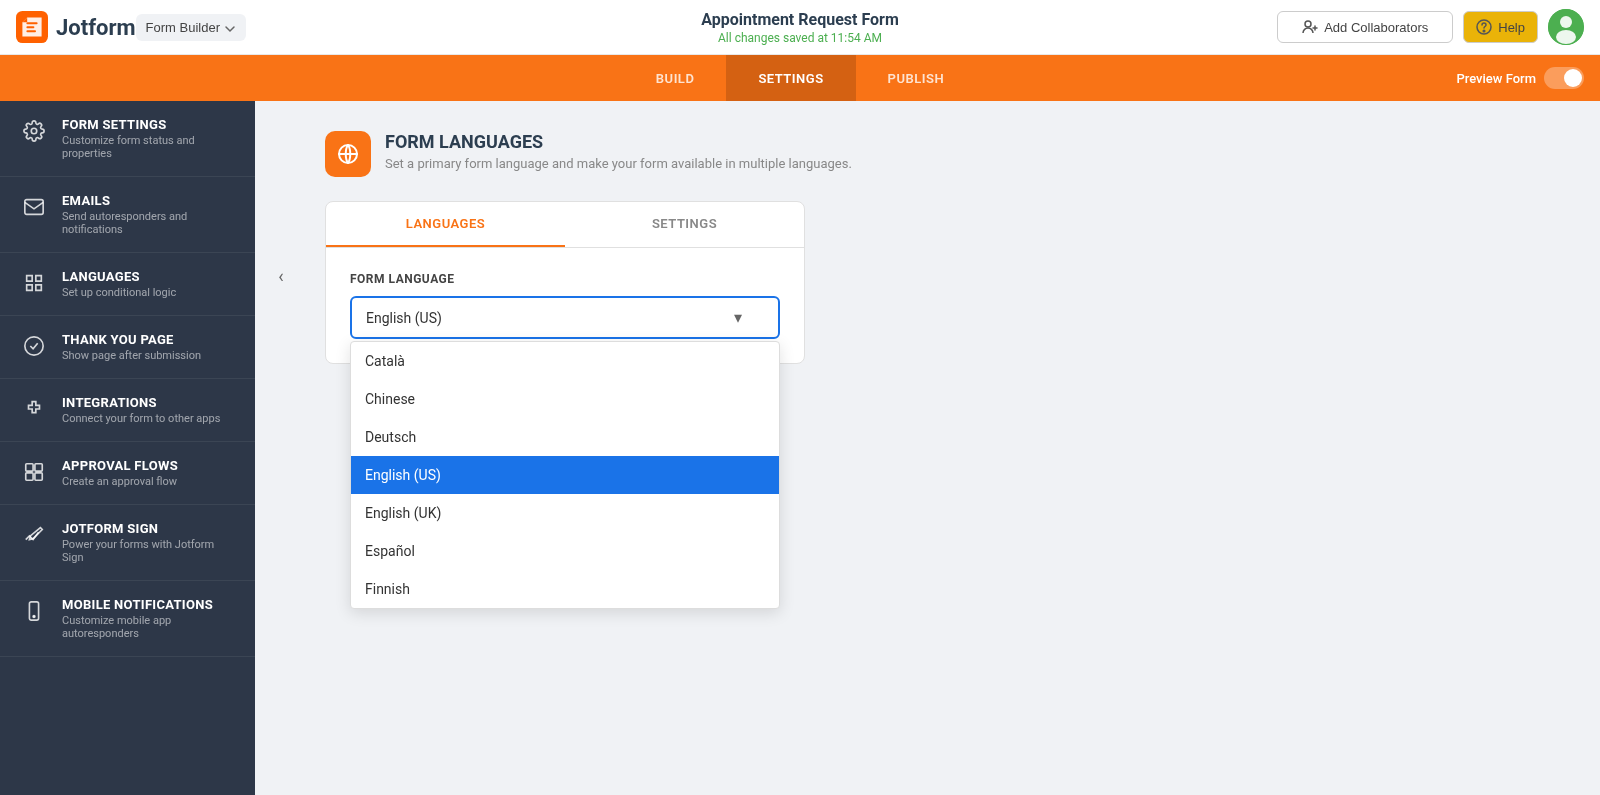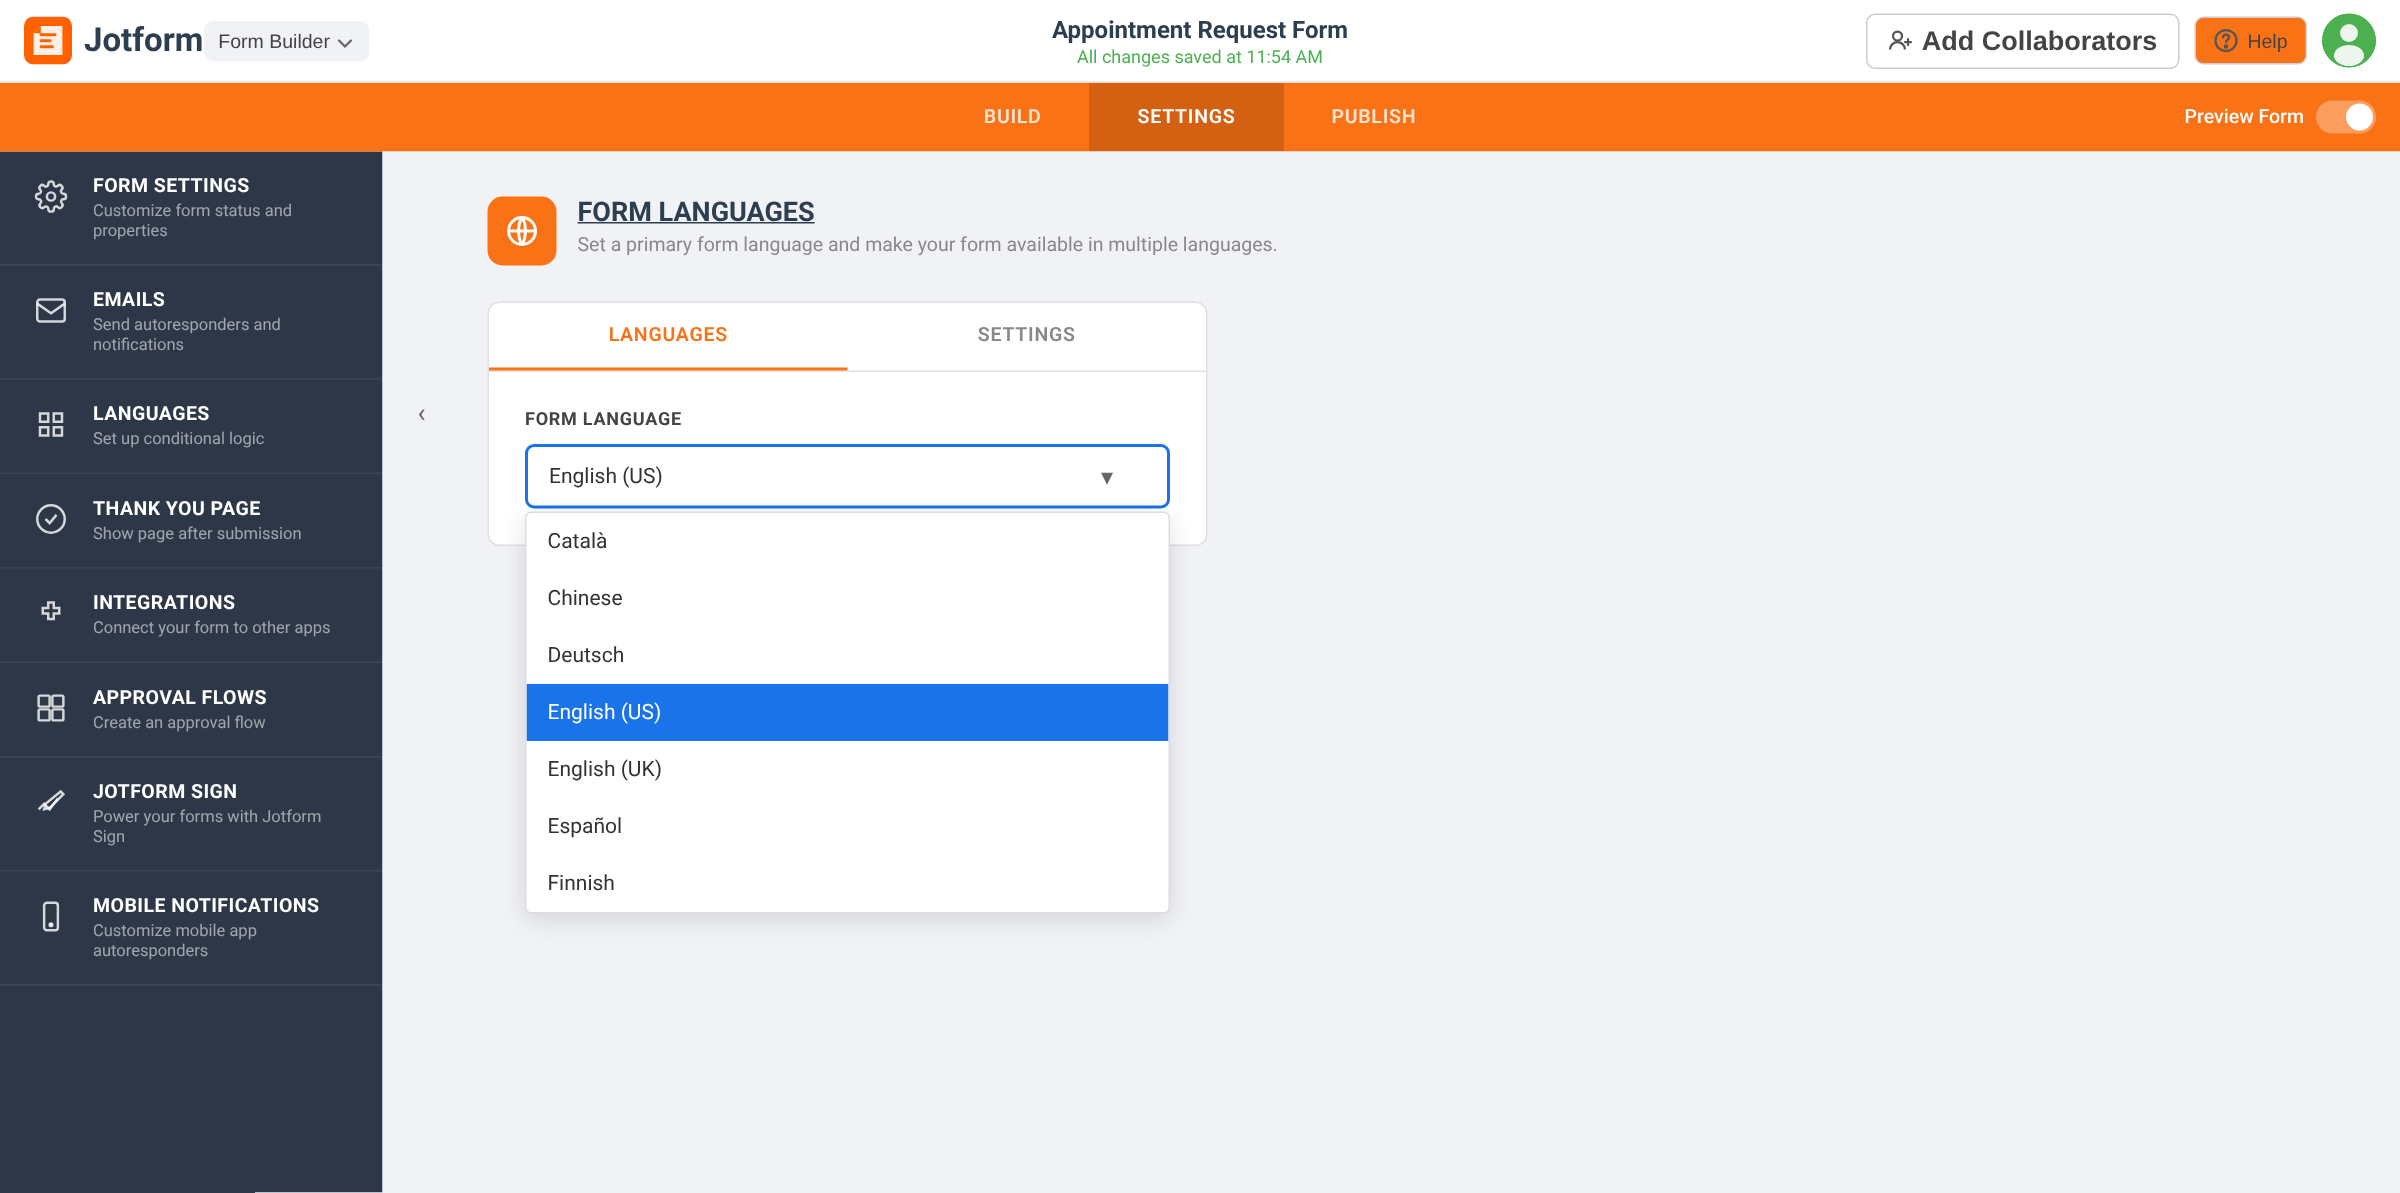--- a/index.html
+++ b/index.html
@@ -20,28 +20,28 @@
       background: #f0f2f5; border: none; border-radius: 6px;
       padding: 6px 10px; cursor: pointer; font-size: 13px; color: #444; font-weight: 500;
     }
     .top-nav-center { position: absolute; left: 50%; transform: translateX(-50%); text-align: center; }
     .form-title { font-size: 16px; font-weight: 700; color: #2c3e50; }
     .save-status { font-size: 12px; color: #4caf50; margin-top: 2px; }
     .top-nav-right { display: flex; align-items: center; gap: 10px; }
     .add-collab-btn {
       display: flex; align-items: center; gap: 6px;
       border: 1px solid #ccc; border-radius: 6px;
-      padding: 7px 14px; cursor: pointer; font-size: 18px; color: #444;
-      background: #fff; font-weight: 700;
+      padding: 7px 24px; cursor: pointer; font-size: 13px; color: #444;
+      background: #fff; font-weight: 400;
     }
     .help-btn {
       display: flex; align-items: center; gap: 6px;
       border: 1px solid #ccc; border-radius: 6px;
       padding: 7px 12px; cursor: pointer; font-size: 13px; color: #444;
-      background: #f97316;
+      background: #eab308;
     }
     .avatar { width: 36px; height: 36px; border-radius: 50%; background: #4caf50; overflow: hidden; cursor: pointer; }
 
     
     .nav-tabs {
       background: #f97316; display: flex; align-items: center;
       justify-content: center; height: 46px; position: relative;
     }
     .nav-tab {
       color: rgba(255,255,255,0.8); font-size: 13px; font-weight: 600;
@@ -90,21 +90,21 @@
       cursor: pointer; color: #666; font-size: 18px;
     }
 
     
     .panel-header { display: flex; align-items: flex-start; gap: 14px; margin-bottom: 24px; }
     .panel-icon {
       width: 46px; height: 46px; background: #f97316; border-radius: 10px;
       display: flex; align-items: center; justify-content: center; flex-shrink: 0;
     }
     .panel-icon svg { width: 24px; height: 24px; fill: none; stroke: #fff; stroke-width: 2; }
-    .panel-title { font-size: 18px; font-weight: 700; color: #2c3e50; text-decoration: underline; }
+    .panel-title { font-size: 18px; font-weight: 700; color: #2c3e50; }
     .panel-subtitle { font-size: 13px; color: #888; margin-top: 4px; }
 
     
     .card {
       background: #fff; border-radius: 8px; border: 1px solid #e0e0e0;
       overflow: visible; max-width: 480px;
     }
     .card-tabs { display: flex; border-bottom: 1px solid #e0e0e0; }
     .card-tab {
       flex: 1; text-align: center; padding: 14px; font-size: 13px;

